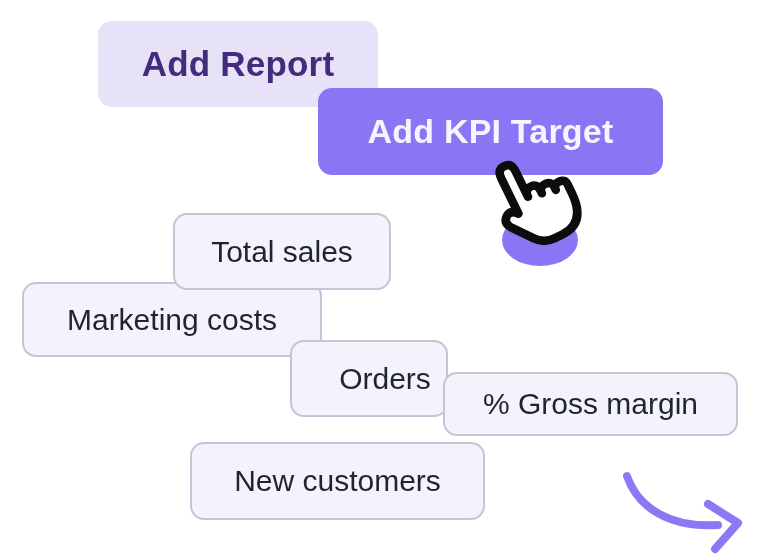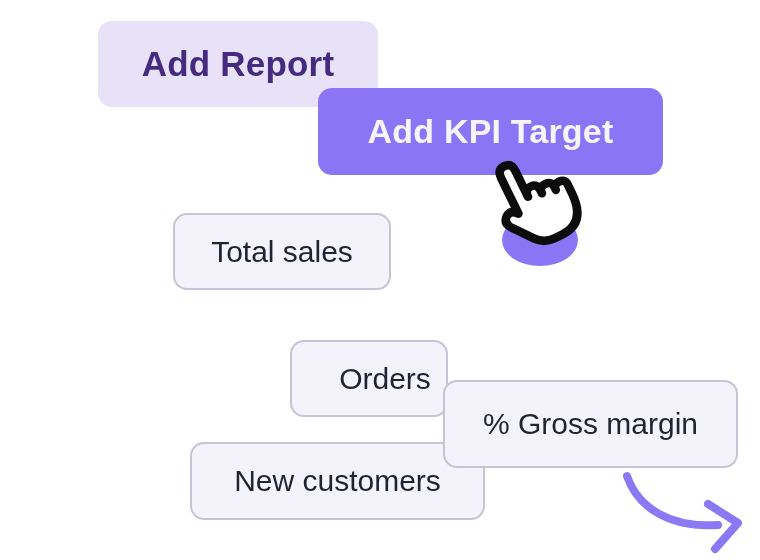--- a/index.html
+++ b/index.html
@@ -38,21 +38,21 @@
     border-radius: 14px;
     color: #1f2433;
     font-size: 30px;
     white-space: nowrap;
     cursor: pointer;
   }
   .chip-total     { left: 150px; top: 213px; width: 218px; height: 77px; z-index: 2; margin-left: 23px; }
   .chip-marketing { left:  22px; top: 282px; width: 300px; height: 75px; z-index: 1; }
   .chip-net      { left: 416px; top: 282px; width: 204px; height: 76px; z-index: 1; }
   .chip-orders    { left: 290px; top: 340px; width: 158px; height: 77px; z-index: 3; padding-left: 32px; }
-  .chip-gross    { left: 443px; top: 380px; width: 295px; height: 88px; z-index: 5; }
+  .chip-gross    { left: 443px; top: 372px; width: 295px; height: 64px; z-index: 5; }
   .chip-new      { left: 190px; top: 442px; width: 295px; height: 78px; z-index: 4; }
 
   .cursor-wrap {
     position: absolute; left: 478px; top: 146px; width: 124px; height: 124px;
     z-index: 6; pointer-events: none;
   }
   .arrow-wrap {
     position: absolute; left: 612px; top: 462px; width: 140px; height: 96px;
     z-index: 1; pointer-events: none;
   }
@@ -63,20 +63,23 @@
 <div class="stage">
 
   <button class="btn btn-report">Add Report</button>
 
   <button class="btn btn-kpi">Add KPI Target</button>
 
   <div class="chip chip-total">
     <span>Total sales</span>
   </div>
 
+  <div class="chip chip-marketing">
+    <span>Marketing costs</span>
+  </div>
 
 
   <div class="chip chip-orders">
     <span>Orders</span>
   </div>
 
   <div class="chip chip-gross">
     <span>% Gross margin</span>
   </div>
 

